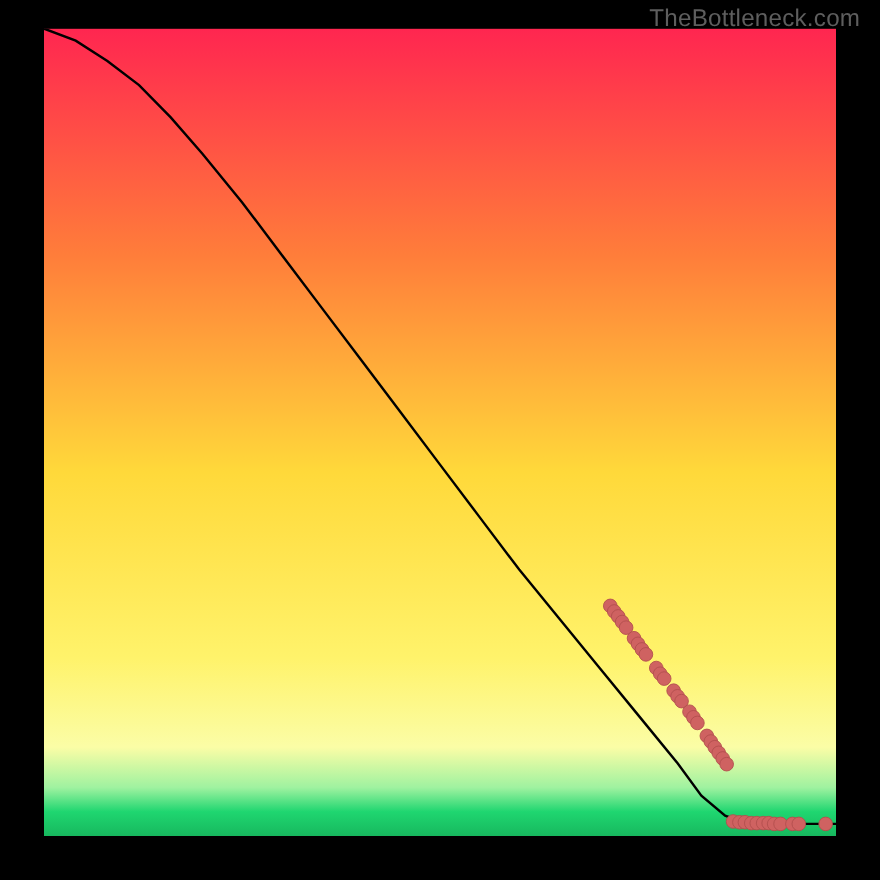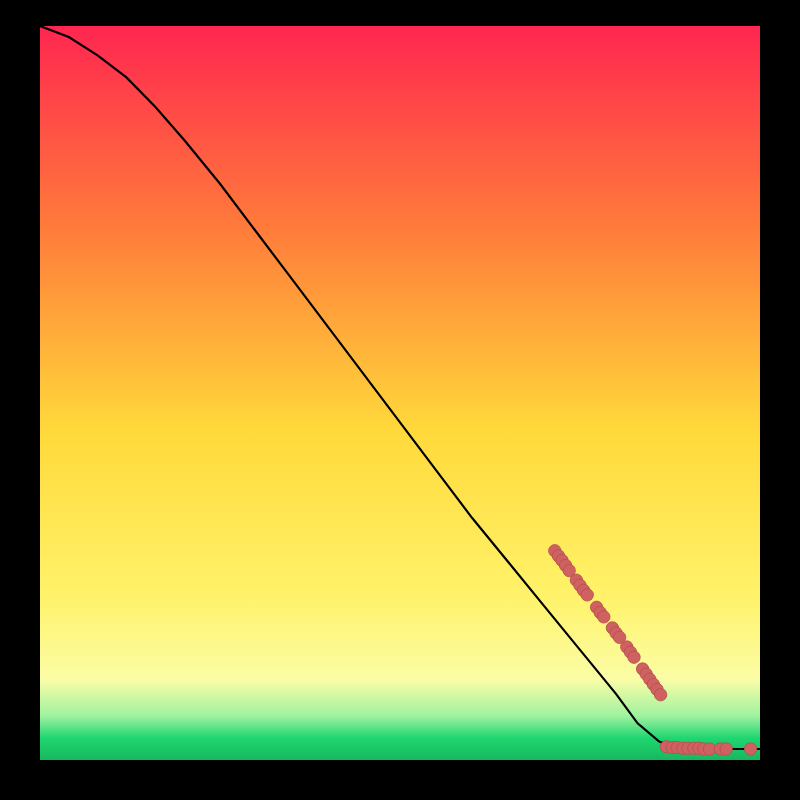--- a/index.html
+++ b/index.html
@@ -26,20 +26,21 @@
     top: 26px;
     width: 720px;
     height: 734px;
   }
   .plot svg { display: block; }
 </style>
 </head>
 <body>
 
 <div class="stage">
+  <div class="watermark">TheBottleneck.com</div>
   <div class="plot">
     <svg id="plot-svg" width="720" height="734" viewBox="0 0 720 734">
       <defs>
         <linearGradient id="bg-grad" x1="0" y1="0" x2="0" y2="1">
           <stop id="g0" offset="0%" stop-color="#ff2650"></stop>
           <stop id="g1" offset="28%" stop-color="#ff7d3a"></stop>
           <stop id="g2" offset="55%" stop-color="#ffd93a"></stop>
           <stop id="g3" offset="78%" stop-color="#fff36b"></stop>
           <stop id="g4" offset="89%" stop-color="#fbfda6"></stop>
           <stop id="g5" offset="94%" stop-color="#9ff2a0"></stop>

